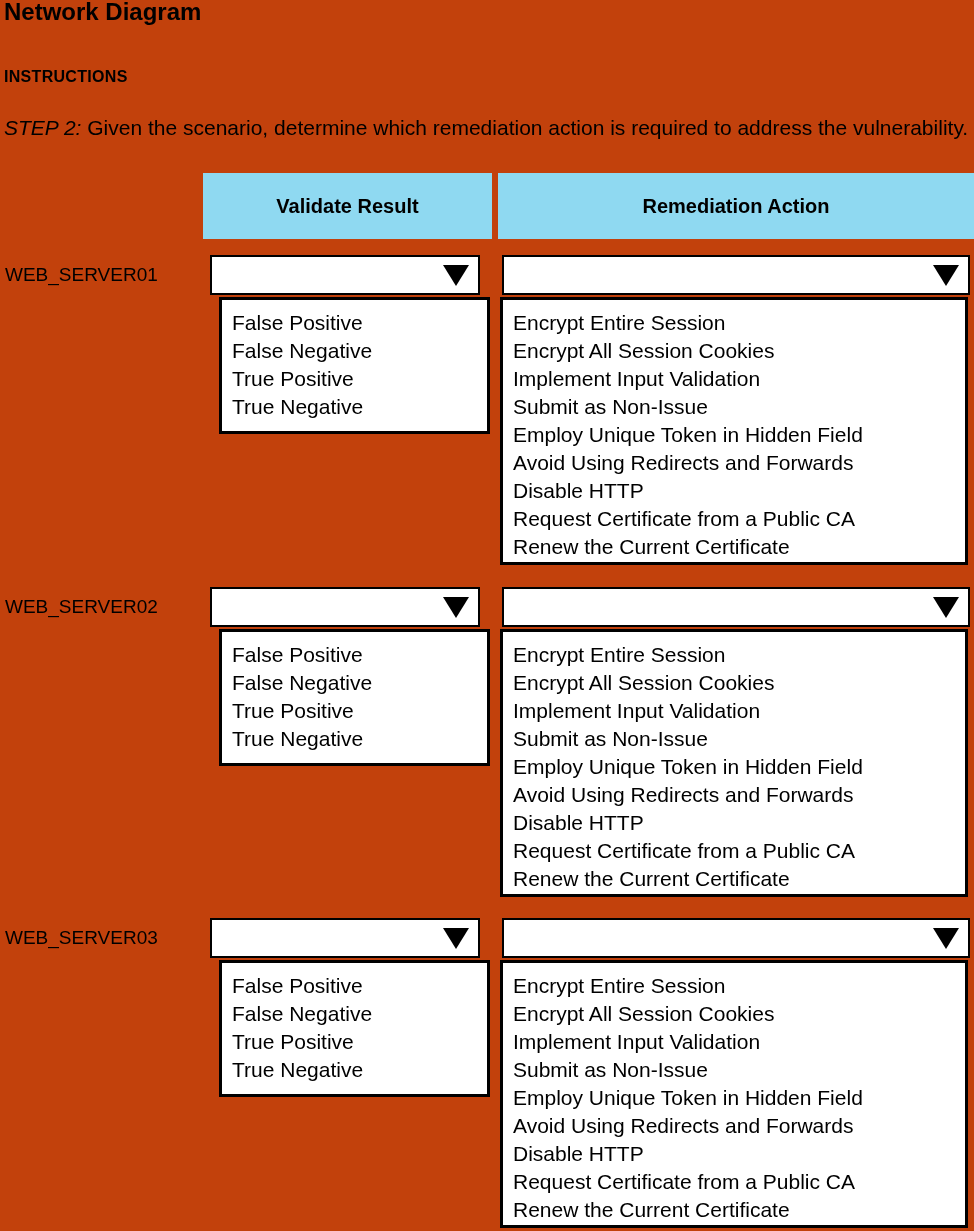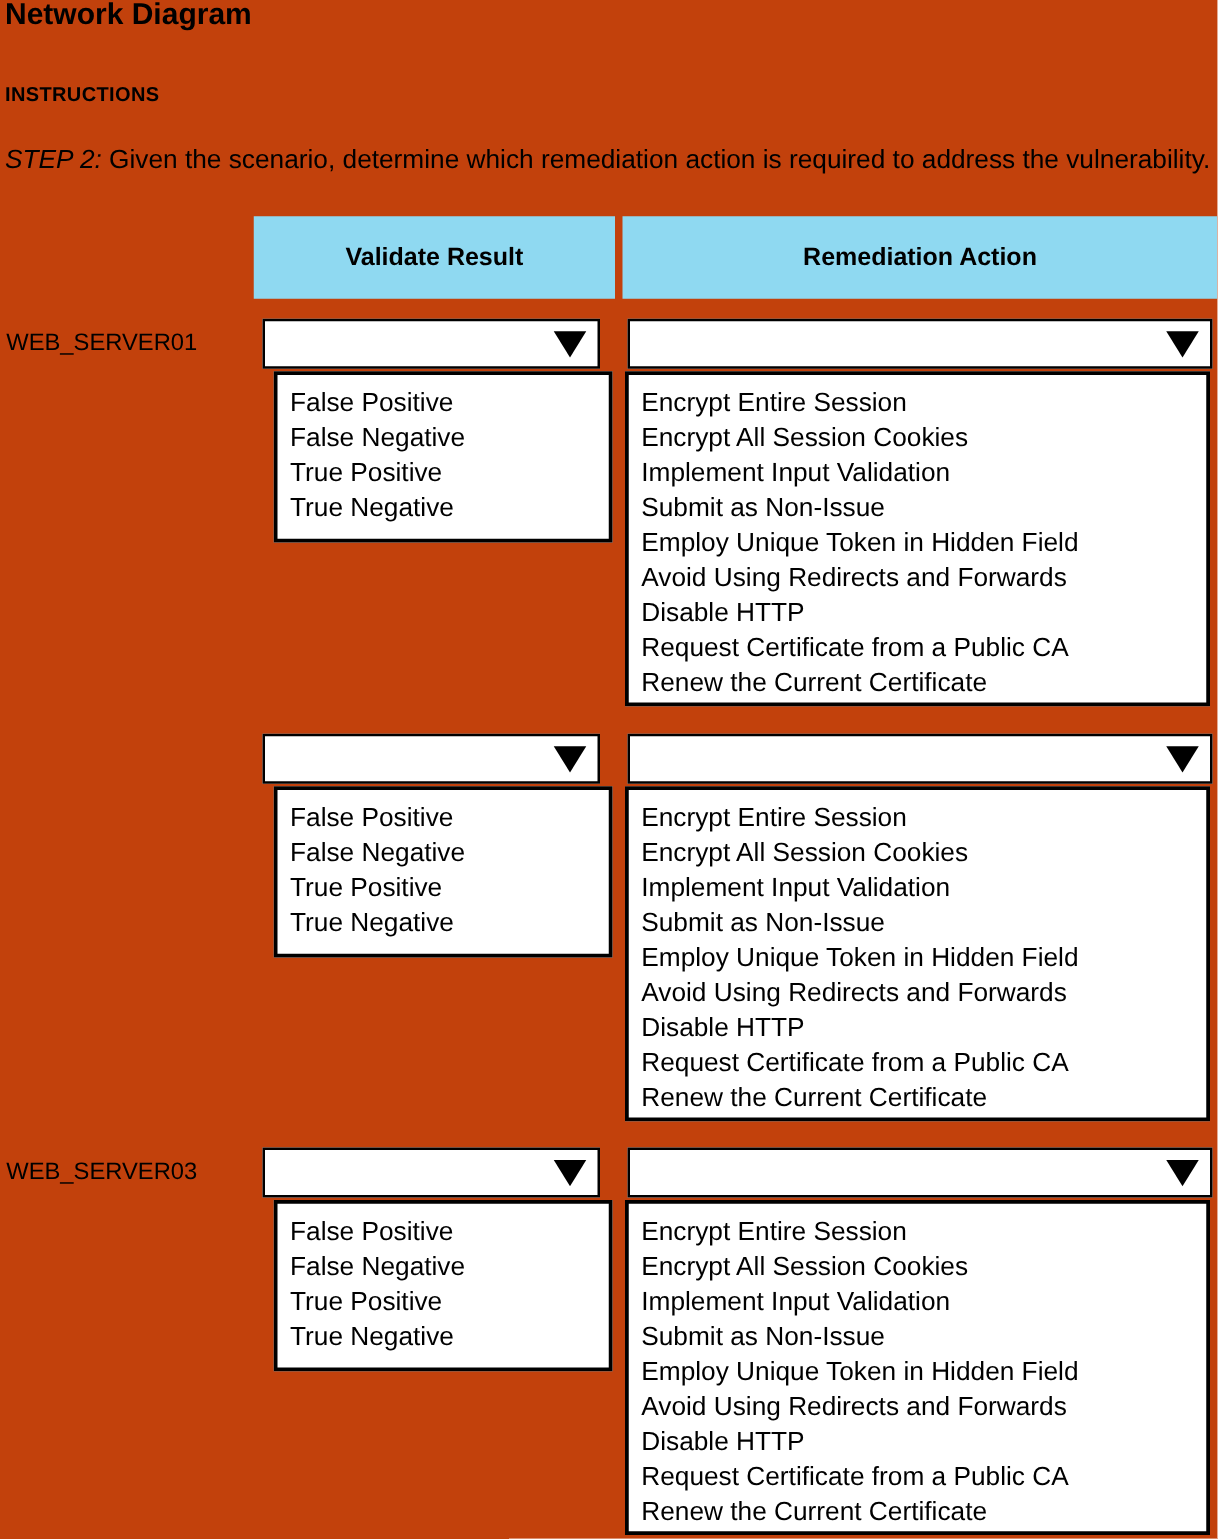--- a/index.html
+++ b/index.html
@@ -111,20 +111,21 @@
       <div class="option">Encrypt All Session Cookies</div>
       <div class="option">Implement Input Validation</div>
       <div class="option">Submit as Non-Issue</div>
       <div class="option">Employ Unique Token in Hidden Field</div>
       <div class="option">Avoid Using Redirects and Forwards</div>
       <div class="option">Disable HTTP</div>
       <div class="option">Request Certificate from a Public CA</div>
       <div class="option">Renew the Current Certificate</div>
     </div>
 
+  <div class="sys-label sys-r2">WEB_SERVER02</div>
   <div class="selectbox sel-validate sel-r2">
     <span class="select-value"></span>
     <span class="dropdown-arrow"></span>
   </div>
   <div class="listbox list-validate list-r2">
       <div class="option">False Positive</div>
       <div class="option">False Negative</div>
       <div class="option">True Positive</div>
       <div class="option">True Negative</div>
     </div>

